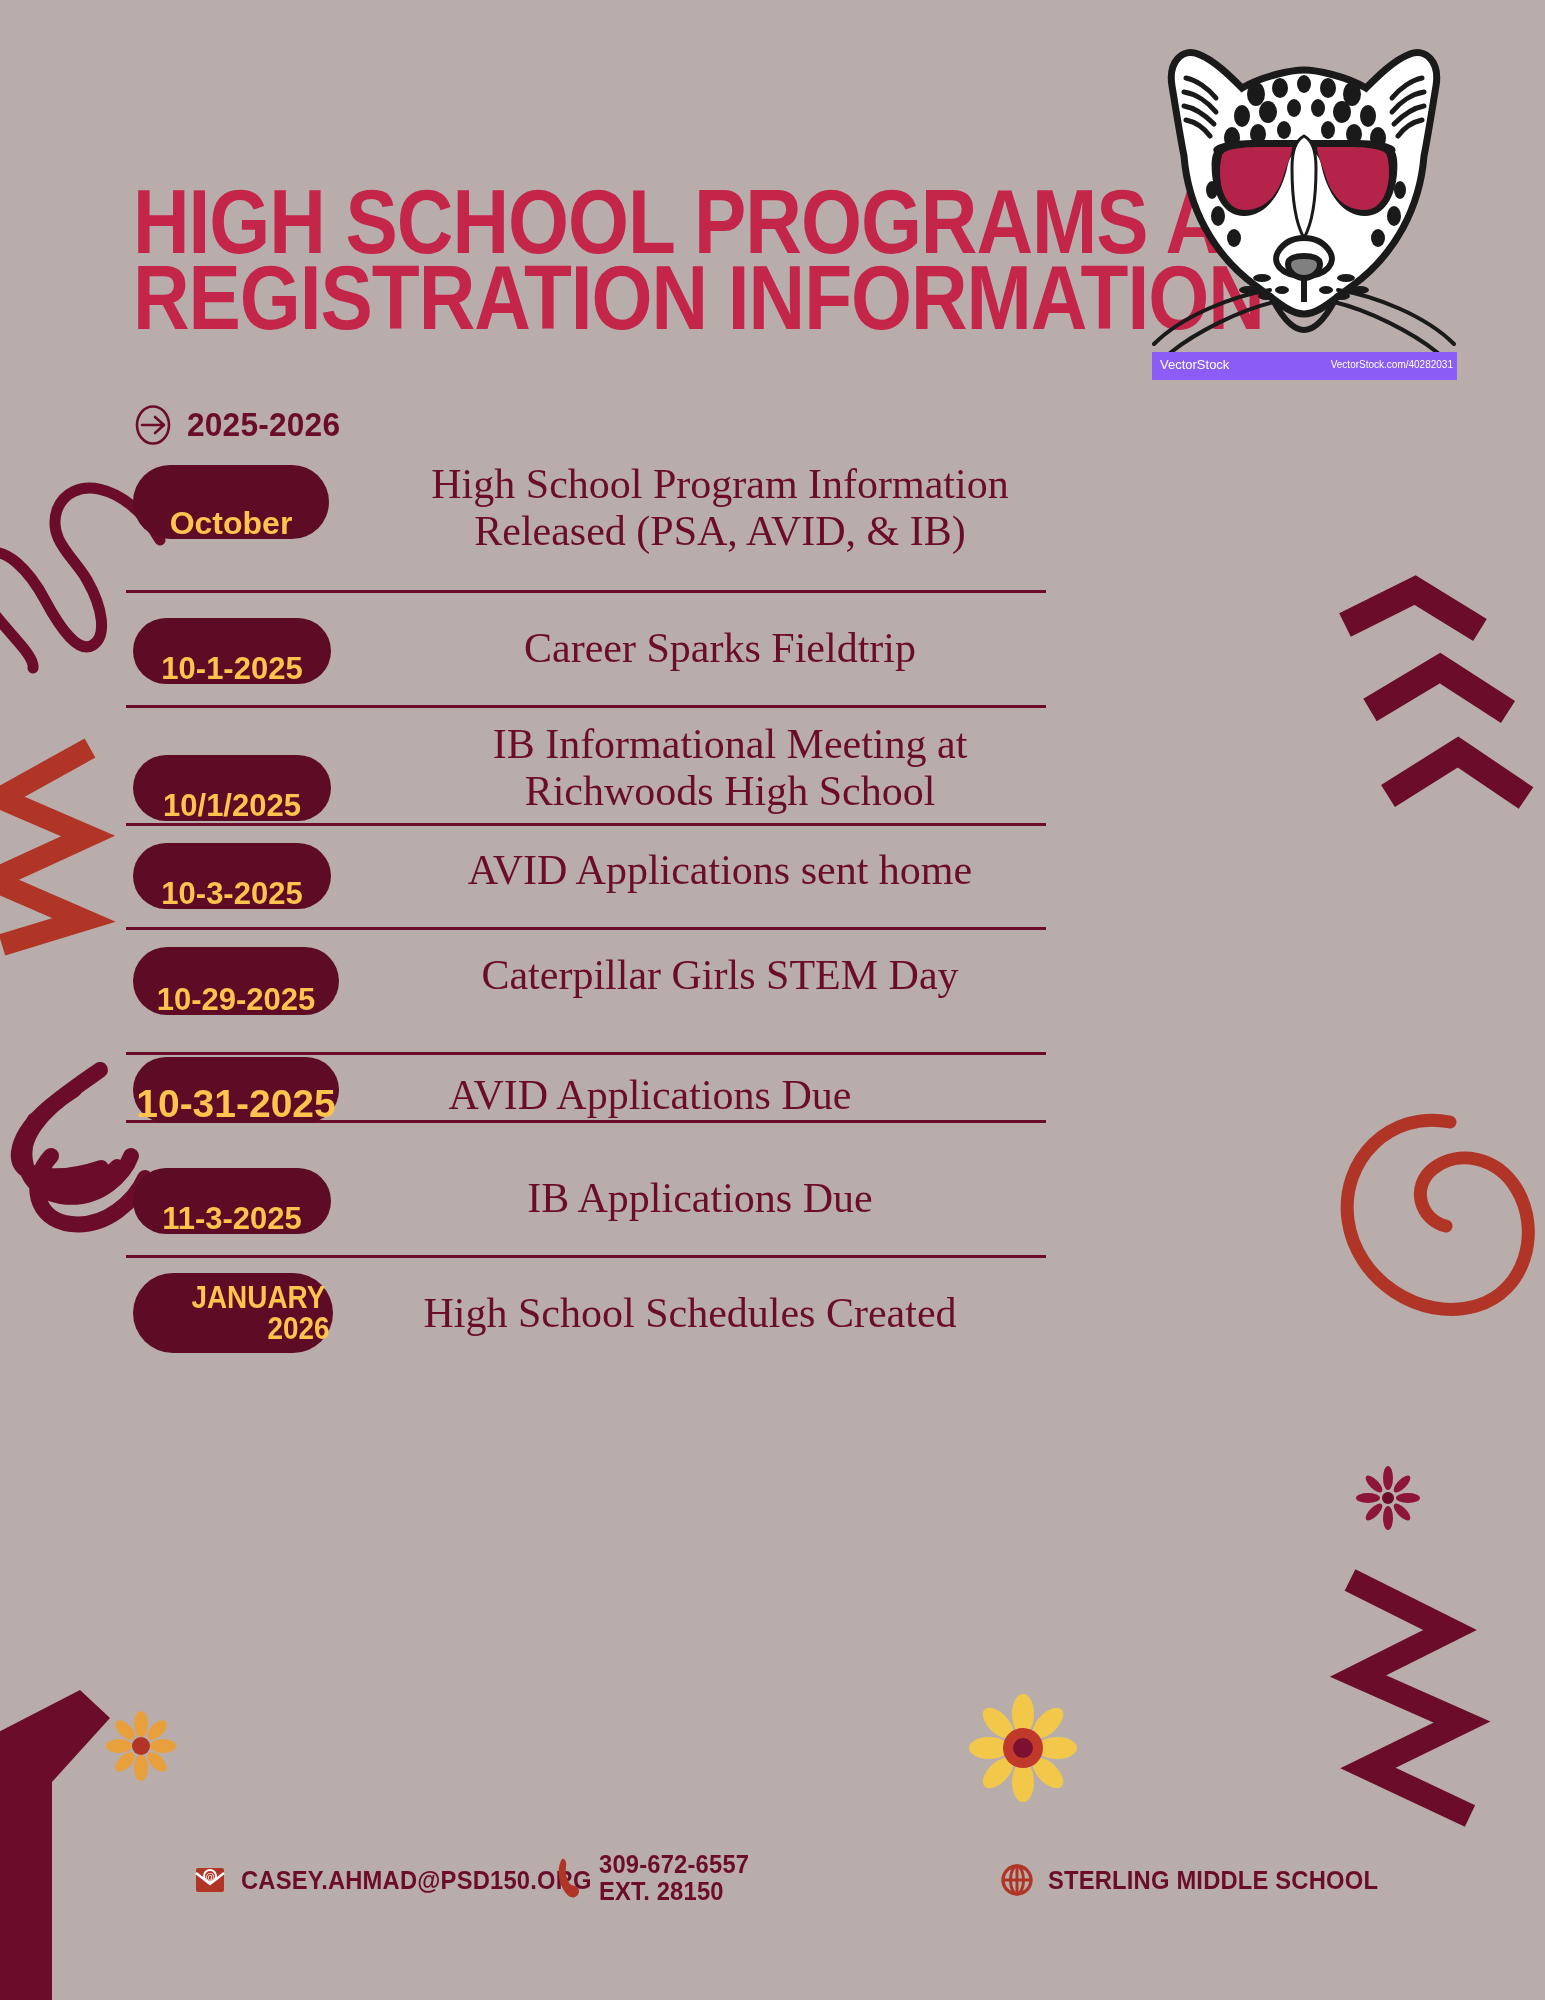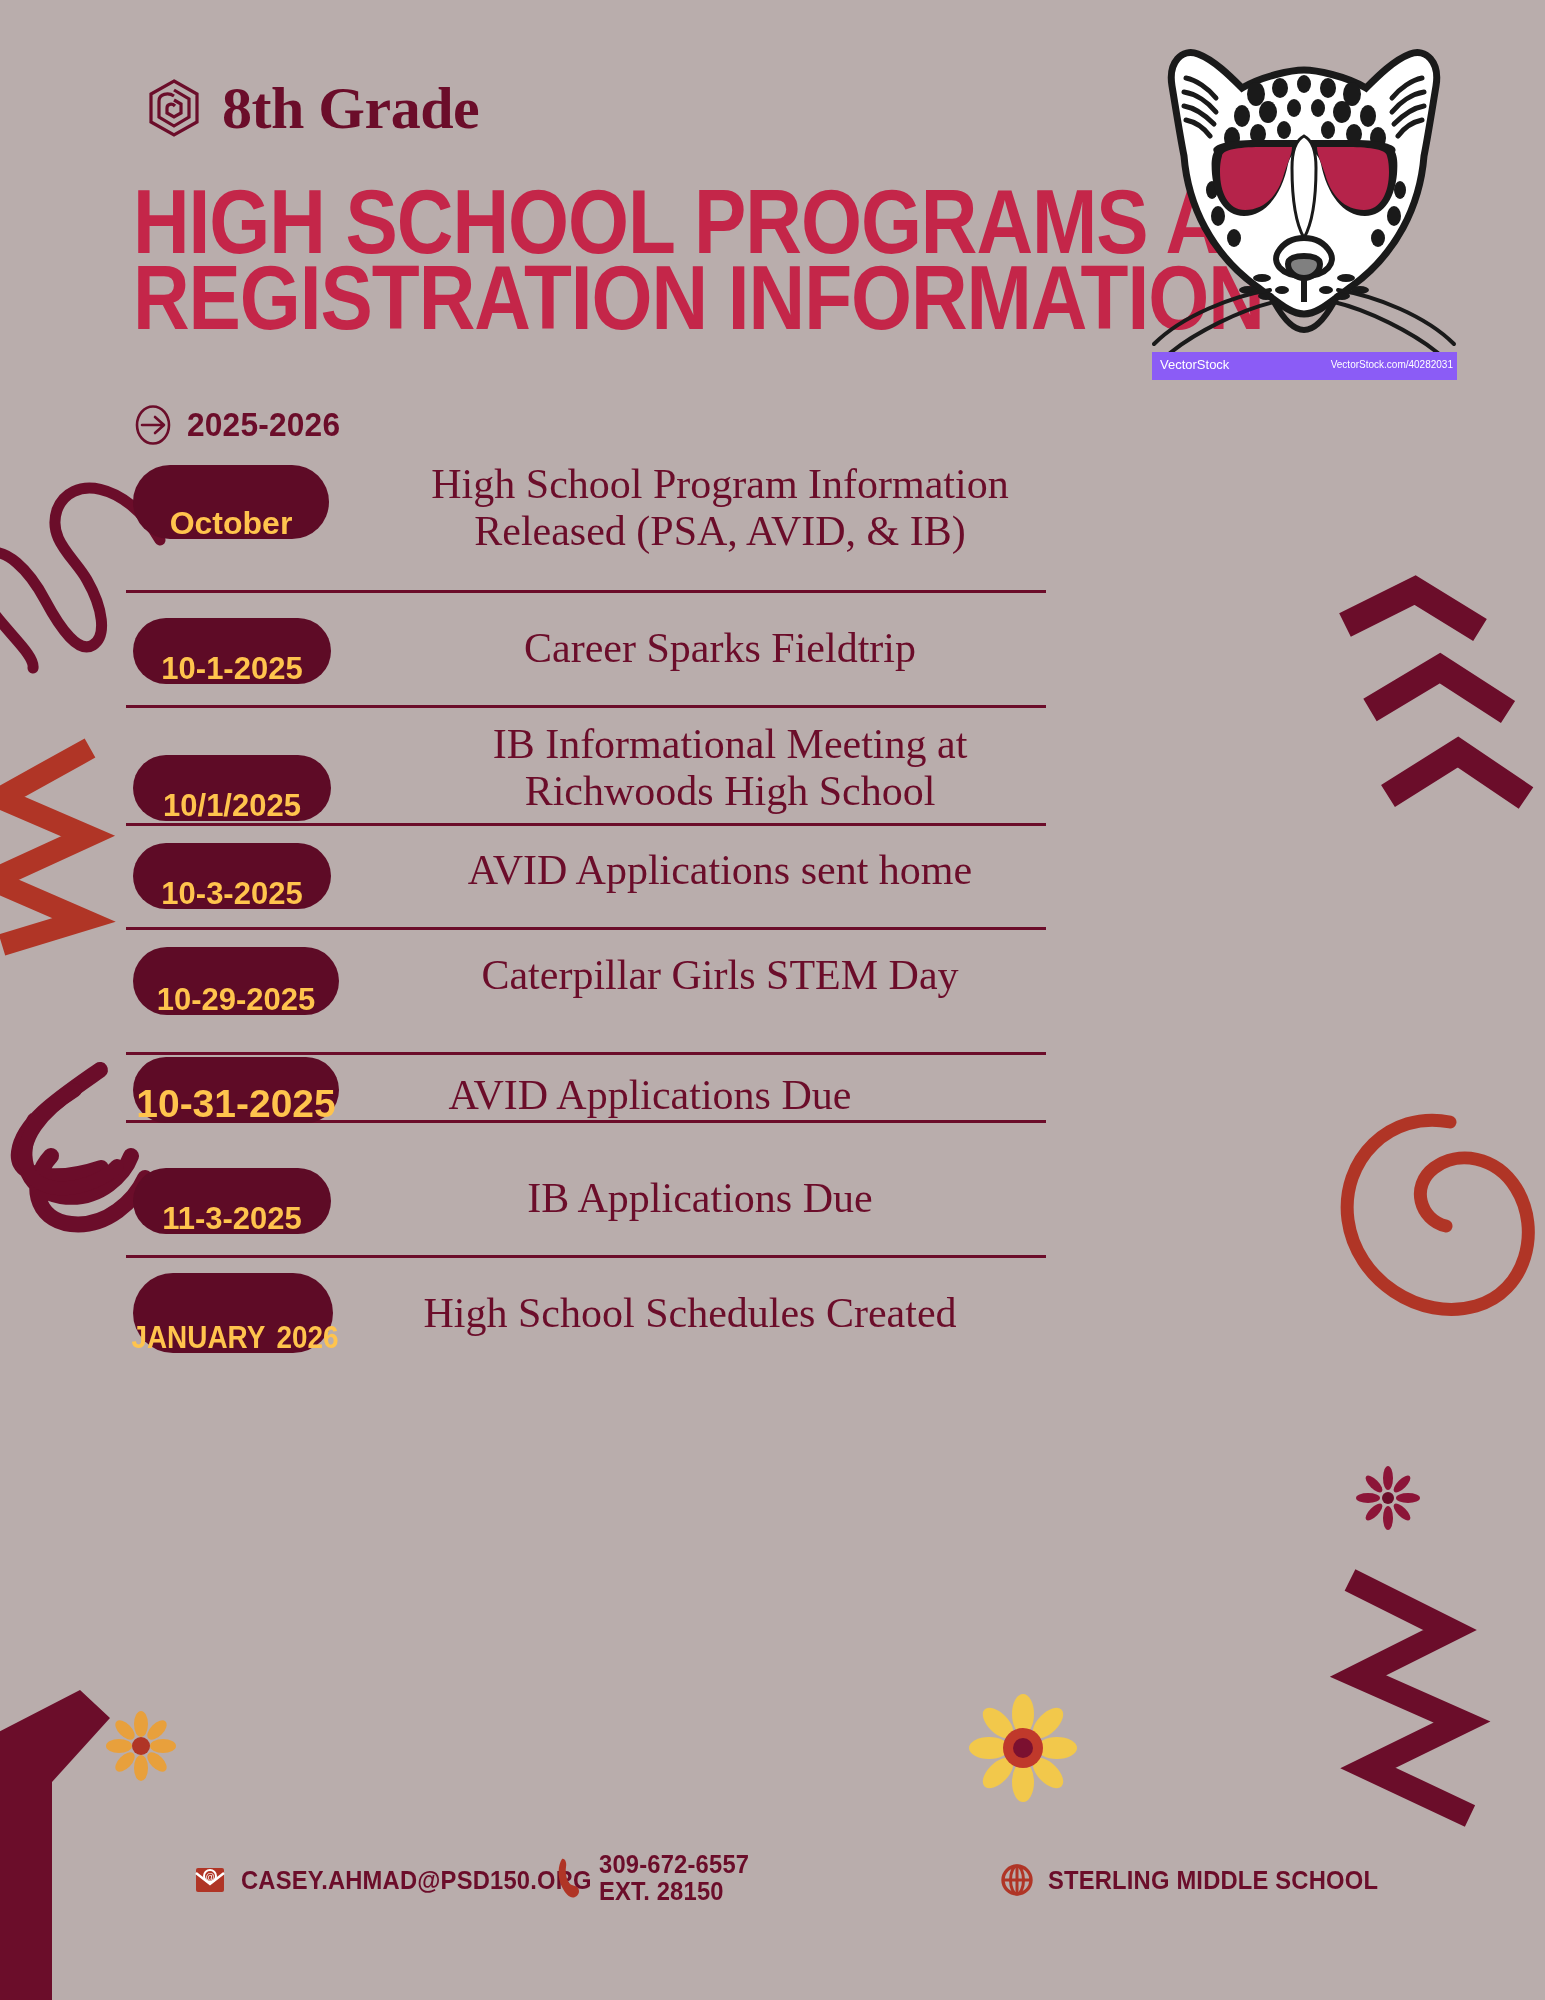--- a/index.html
+++ b/index.html
@@ -182,32 +182,20 @@
         <ellipse cx="23" cy="23" rx="19" ry="10" transform="rotate(45 23 23)"></ellipse>
         <ellipse cx="73" cy="73" rx="19" ry="10" transform="rotate(45 73 73)"></ellipse>
         <ellipse cx="73" cy="23" rx="19" ry="10" transform="rotate(-45 73 23)"></ellipse>
         <ellipse cx="23" cy="73" rx="19" ry="10" transform="rotate(-45 23 73)"></ellipse>
       </g>
       <circle cx="48" cy="48" r="20" fill="#c0392b"></circle>
       <circle cx="48" cy="48" r="10" fill="#7b1030"></circle>
     </svg>
   </div>
 
-  <div class="hdr-kicker">
-    <span class="hdr-logo">
-      <svg viewBox="0 0 52 58">
-        <g fill="none" stroke="#6b0d2a" stroke-width="3.2">
-          <path d="M26 2 L49 15 L49 43 L26 56 L3 43 L3 15 Z"></path>
-          <path d="M26 11 L41 20 L41 38 L26 47 L11 38 L11 22 C11 15 20 13 26 17"></path>
-          <path d="M26 21 L33 25 L33 34 L26 38 L19 34 L19 29 C19 25 24 24 27 27"></path>
-        </g>
-      </svg>
-    </span>
-    <span class="hdr-kicker-text">8th Grade</span>
-  </div>
 
   <div class="hdr-title">
     <span class="ln">HIGH SCHOOL PROGRAMS AND</span>
     <span class="ln">REGISTRATION INFORMATION</span>
   </div>
 
   <div class="leopard">
     <svg viewBox="0 0 305 325">
 
       <path d="M20 58 C16 34 30 20 46 26 C62 32 78 48 90 60 C110 48 140 42 152 42 C164 42 194 48 214 60 C226 48 242 32 258 26 C274 20 288 34 284 58 C280 82 276 108 272 128 C268 178 244 226 200 258 C178 274 166 286 152 286 C138 286 126 274 104 258 C60 226 36 178 32 128 C28 108 24 82 20 58 Z" fill="#fff" stroke="#1a1a1a" stroke-width="7"></path>
@@ -356,21 +344,21 @@
 
     <div class="row">
       <div class="pill" style="left:133px;top:713px;width:198px;height:66px;font-size:31px;z-index:3;">
         <span>11-3-2025</span>
       </div>
       <div class="evt" style="left:380px;top:720px;width:640px;">IB Applications Due</div>
       <div class="rule" style="top:800px;"></div>
     </div>
 
     <div class="row">
-      <div class="pill" style="left:133px;top:818px;width:200px;height:80px;font-size:31px;line-height:1.02;">
+      <div class="pill" style="left:133px;top:818px;width:200px;height:80px;font-size:31px;flex-direction:column;line-height:1.02;">
         <span style="transform:scaleX(0.9);">JANUARY</span>
         <span style="transform:scaleX(0.9);">2026</span>
       </div>
       <div class="evt" style="left:350px;top:835px;width:680px;">High School Schedules Created</div>
     </div>
 
   </div>
 
   <div class="footer">
 

